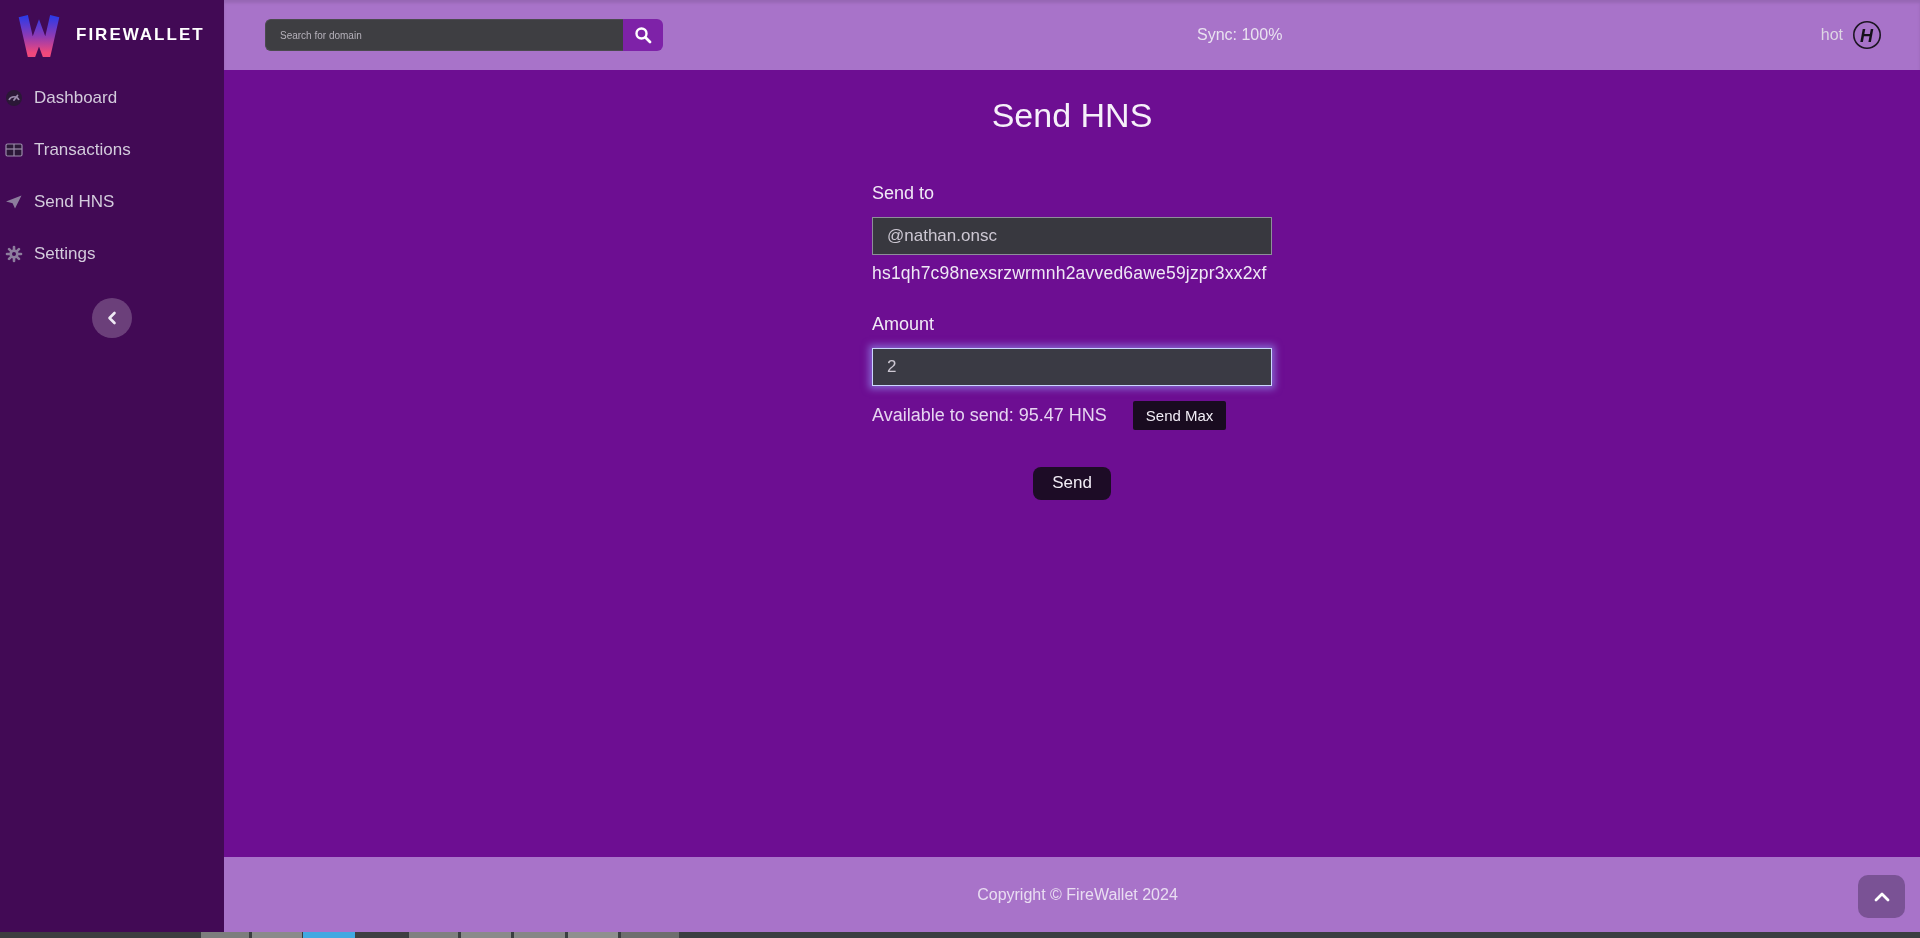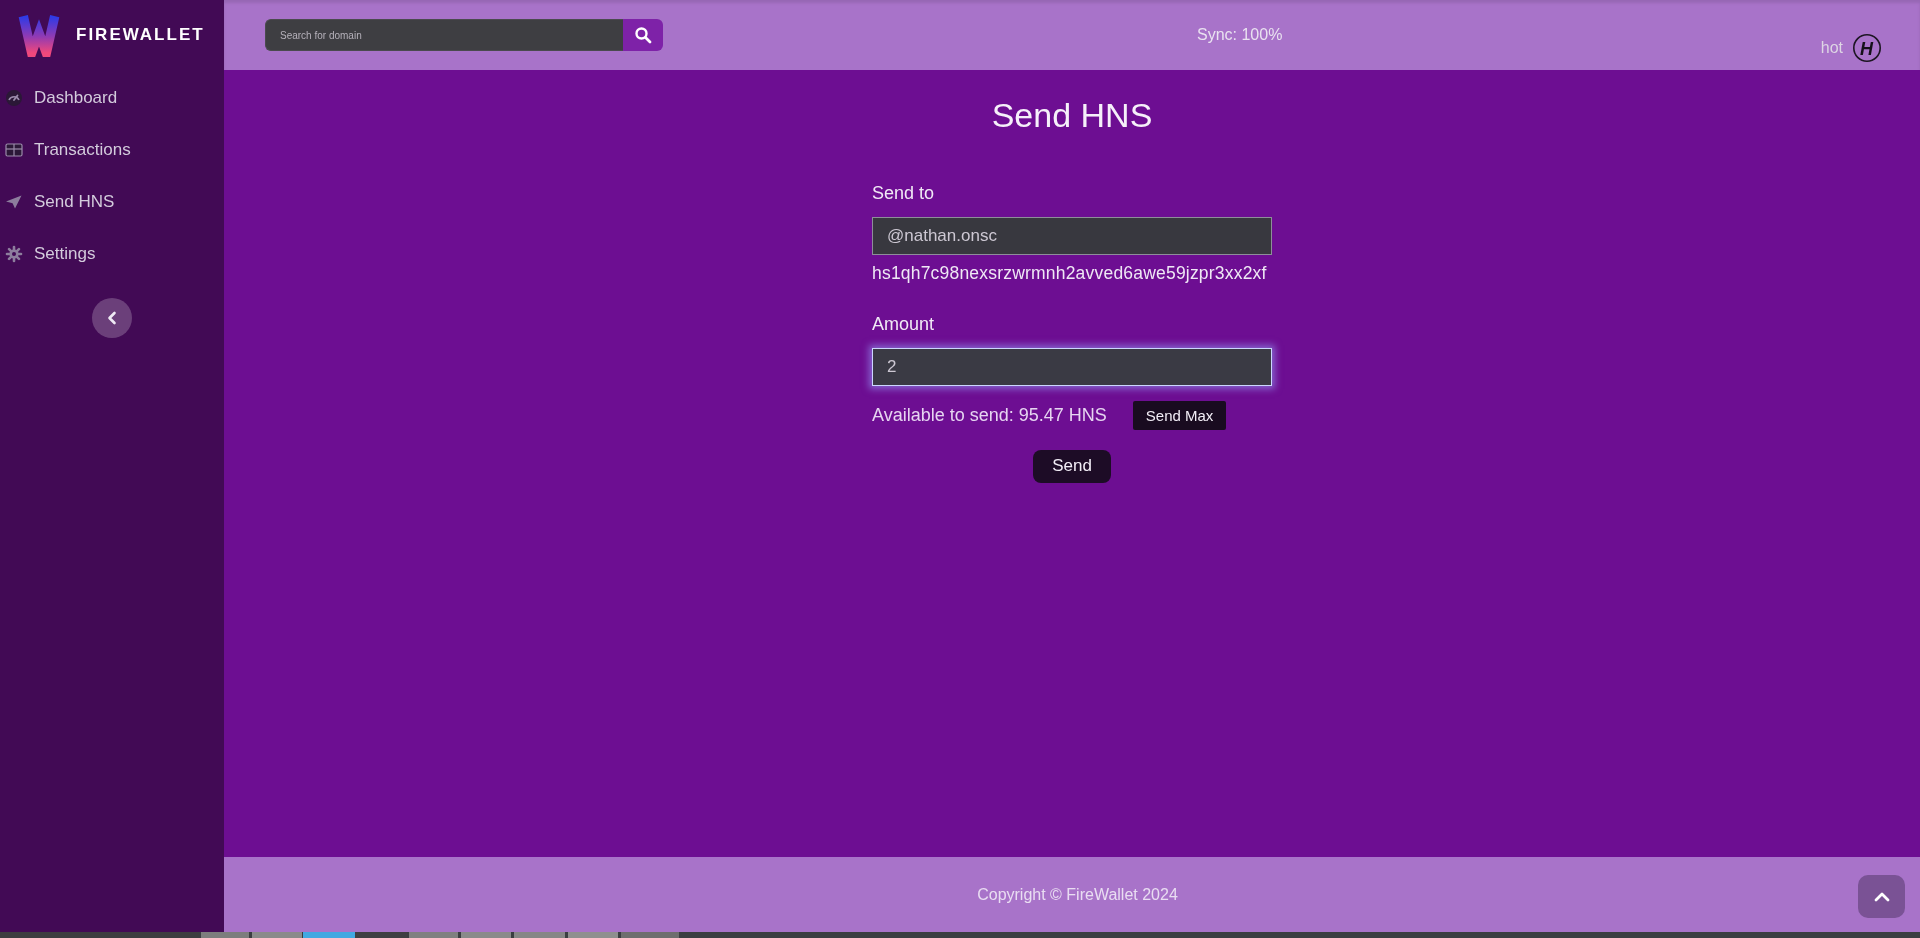--- a/index.html
+++ b/index.html
@@ -22,40 +22,40 @@
   .topbar{position:absolute;left:224px;top:0;right:0;height:70px;background:#a873c9;
           box-shadow:inset 0 3px 3px rgba(0,0,0,0.10);z-index:4;}
   .search{position:absolute;left:41px;top:19px;height:32px;display:flex;}
   .search-input{width:358px;height:32px;background:#3e3e42;border:1px solid #4a4a4e;border-right:none;
           border-radius:6px 0 0 6px;padding:0 10px 0 14px;color:#d8d4dc;font-size:10px;outline:none;
           font-family:"Liberation Sans",sans-serif;}
   .search-input::placeholder{color:#b5b1ba;}
   .search-btn{width:40px;height:32px;background:#7e22a8;border:none;border-radius:0 6px 6px 0;
           display:flex;align-items:center;justify-content:center;cursor:pointer;}
   .sync{position:absolute;left:973px;top:0;line-height:70px;color:#e9e2f0;font-size:16px;}
-  .wallet{position:absolute;right:38px;top:13px;height:70px;display:flex;align-items:center;gap:9px;
+  .wallet{position:absolute;right:38px;top:0;height:70px;display:flex;align-items:center;gap:9px;
           color:#ded6e4;font-size:16px;cursor:pointer;}
 
   
   .main{position:absolute;left:224px;top:70px;right:0;height:787px;background:#6d0e92;}
   .page-title{margin:25px 0 0;text-align:center;color:#f6f0fa;font-size:34px;font-weight:500;line-height:1.2;}
   .form{width:400px;margin:47px auto 0;}
   .field-label{display:block;color:#f1eaf6;font-size:18px;margin-bottom:13px;}
   .amount-label{margin-top:30px;}
   .text-input{display:block;width:400px;height:38px;background:#38383f;border:1px solid #8e8e99;
           border-radius:0;padding:0 14px;font-size:17px;color:#cdc8d3;outline:none;
           font-family:"Liberation Sans",sans-serif;}
   .text-input.focused{background:#3a3a44;border:1px solid #cdd6ff;
           box-shadow:0 0 7px 3px rgba(155,170,255,0.55);}
   .address{margin-top:8px;color:#efe8f5;font-size:17.5px;letter-spacing:0.2px;}
   .avail-row{display:flex;align-items:center;margin-top:15px;}
   .avail-text{color:#e6d5f1;font-size:18px;}
   .send-max-btn{margin-left:26px;background:#190b20;color:#f2edf6;border:none;border-radius:2px;
           height:29px;padding:0 13px;font-size:15px;cursor:pointer;font-family:"Liberation Sans",sans-serif;}
-  .send-row{text-align:center;margin-top:20px;}
+  .send-row{text-align:center;margin-top:37px;}
   .send-btn{background:#1d0c26;color:#f2edf6;border:none;border-radius:8px;height:33px;padding:0 19px;
           font-size:17px;cursor:pointer;font-family:"Liberation Sans",sans-serif;}
 
   
   .footer{position:absolute;left:224px;top:857px;right:0;height:75px;background:#a873c9;}
   .copyright{position:absolute;left:0;right:0;top:0;line-height:75px;text-align:center;
           color:#e9ddf2;font-size:16px;padding-left:11px;}
   .scroll-top{position:absolute;right:15px;top:18px;width:47px;height:43px;border-radius:10px;
           background:rgba(48,30,66,0.38);border:none;display:flex;align-items:center;
           justify-content:center;cursor:pointer;}

